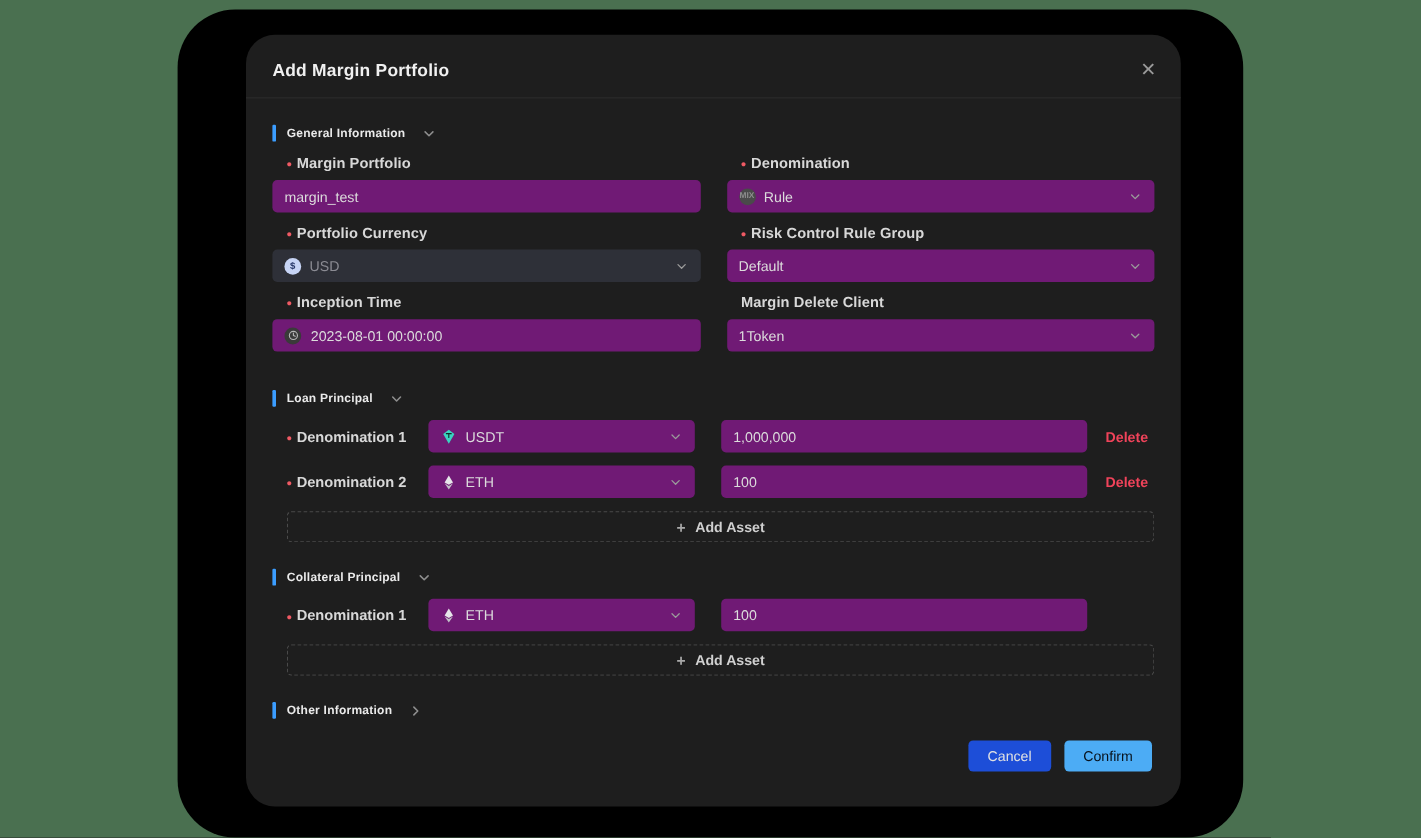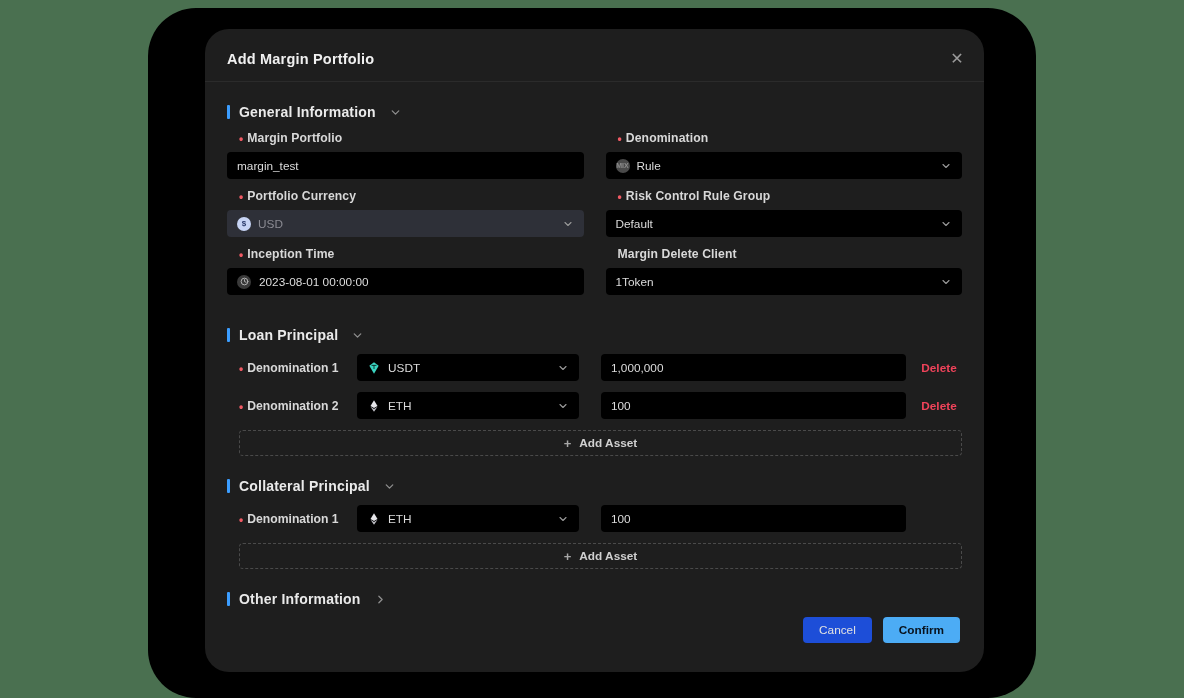--- a/index.html
+++ b/index.html
@@ -85,21 +85,21 @@
     cursor: pointer;
   }
   .section-bar {
     width: 3px;
     height: 14px;
     background: #3b9dff;
     border-radius: 1px;
     flex: none;
   }
   .section-title {
-    font-size: 14px;
+    font-size: 10px;
     font-weight: bold;
     color: #eaeaea;
     letter-spacing: .2px;
   }
   .chev {
     width: 13px;
     height: 13px;
     margin-left: 4px;
     flex: none;
     color: #8e8e8e;
@@ -131,21 +131,21 @@
     color: #f05a64;
     font-size: 12px;
     line-height: 1;
     position: relative;
     top: 1px;
   }
 
   .control {
     position: relative;
     height: 27px;
-    background: #000000;
+    background: #701a75;
     border-radius: 4px;
     display: flex;
     align-items: center;
     padding: 0 10px;
     font-size: 11.8px;
     color: #dcdcdc;
     cursor: text;
   }
   .control.select { cursor: pointer; }
   .control.disabled {
@@ -269,21 +269,21 @@
     min-width: 68px;
     border-radius: 4px;
     border: none;
     font-size: 11.8px;
     font-family: "Liberation Sans", sans-serif;
     cursor: pointer;
     padding: 0 16px;
     font-weight: normal;
   }
   .btn-cancel { background: #1d4ed8; color: #e2e2e2; }
-  .btn-confirm { background: #4cacf5; color: #08121c; font-weight: bold; }
+  .btn-confirm { background: #4cacf5; color: #08121c; font-weight: normal; }
 </style>
 </head>
 <body>
 
 <div class="backdrop"></div>
 
 <div class="modal">
 
   <div class="modal-header">
     <div class="modal-title">Add Margin Portfolio</div>

